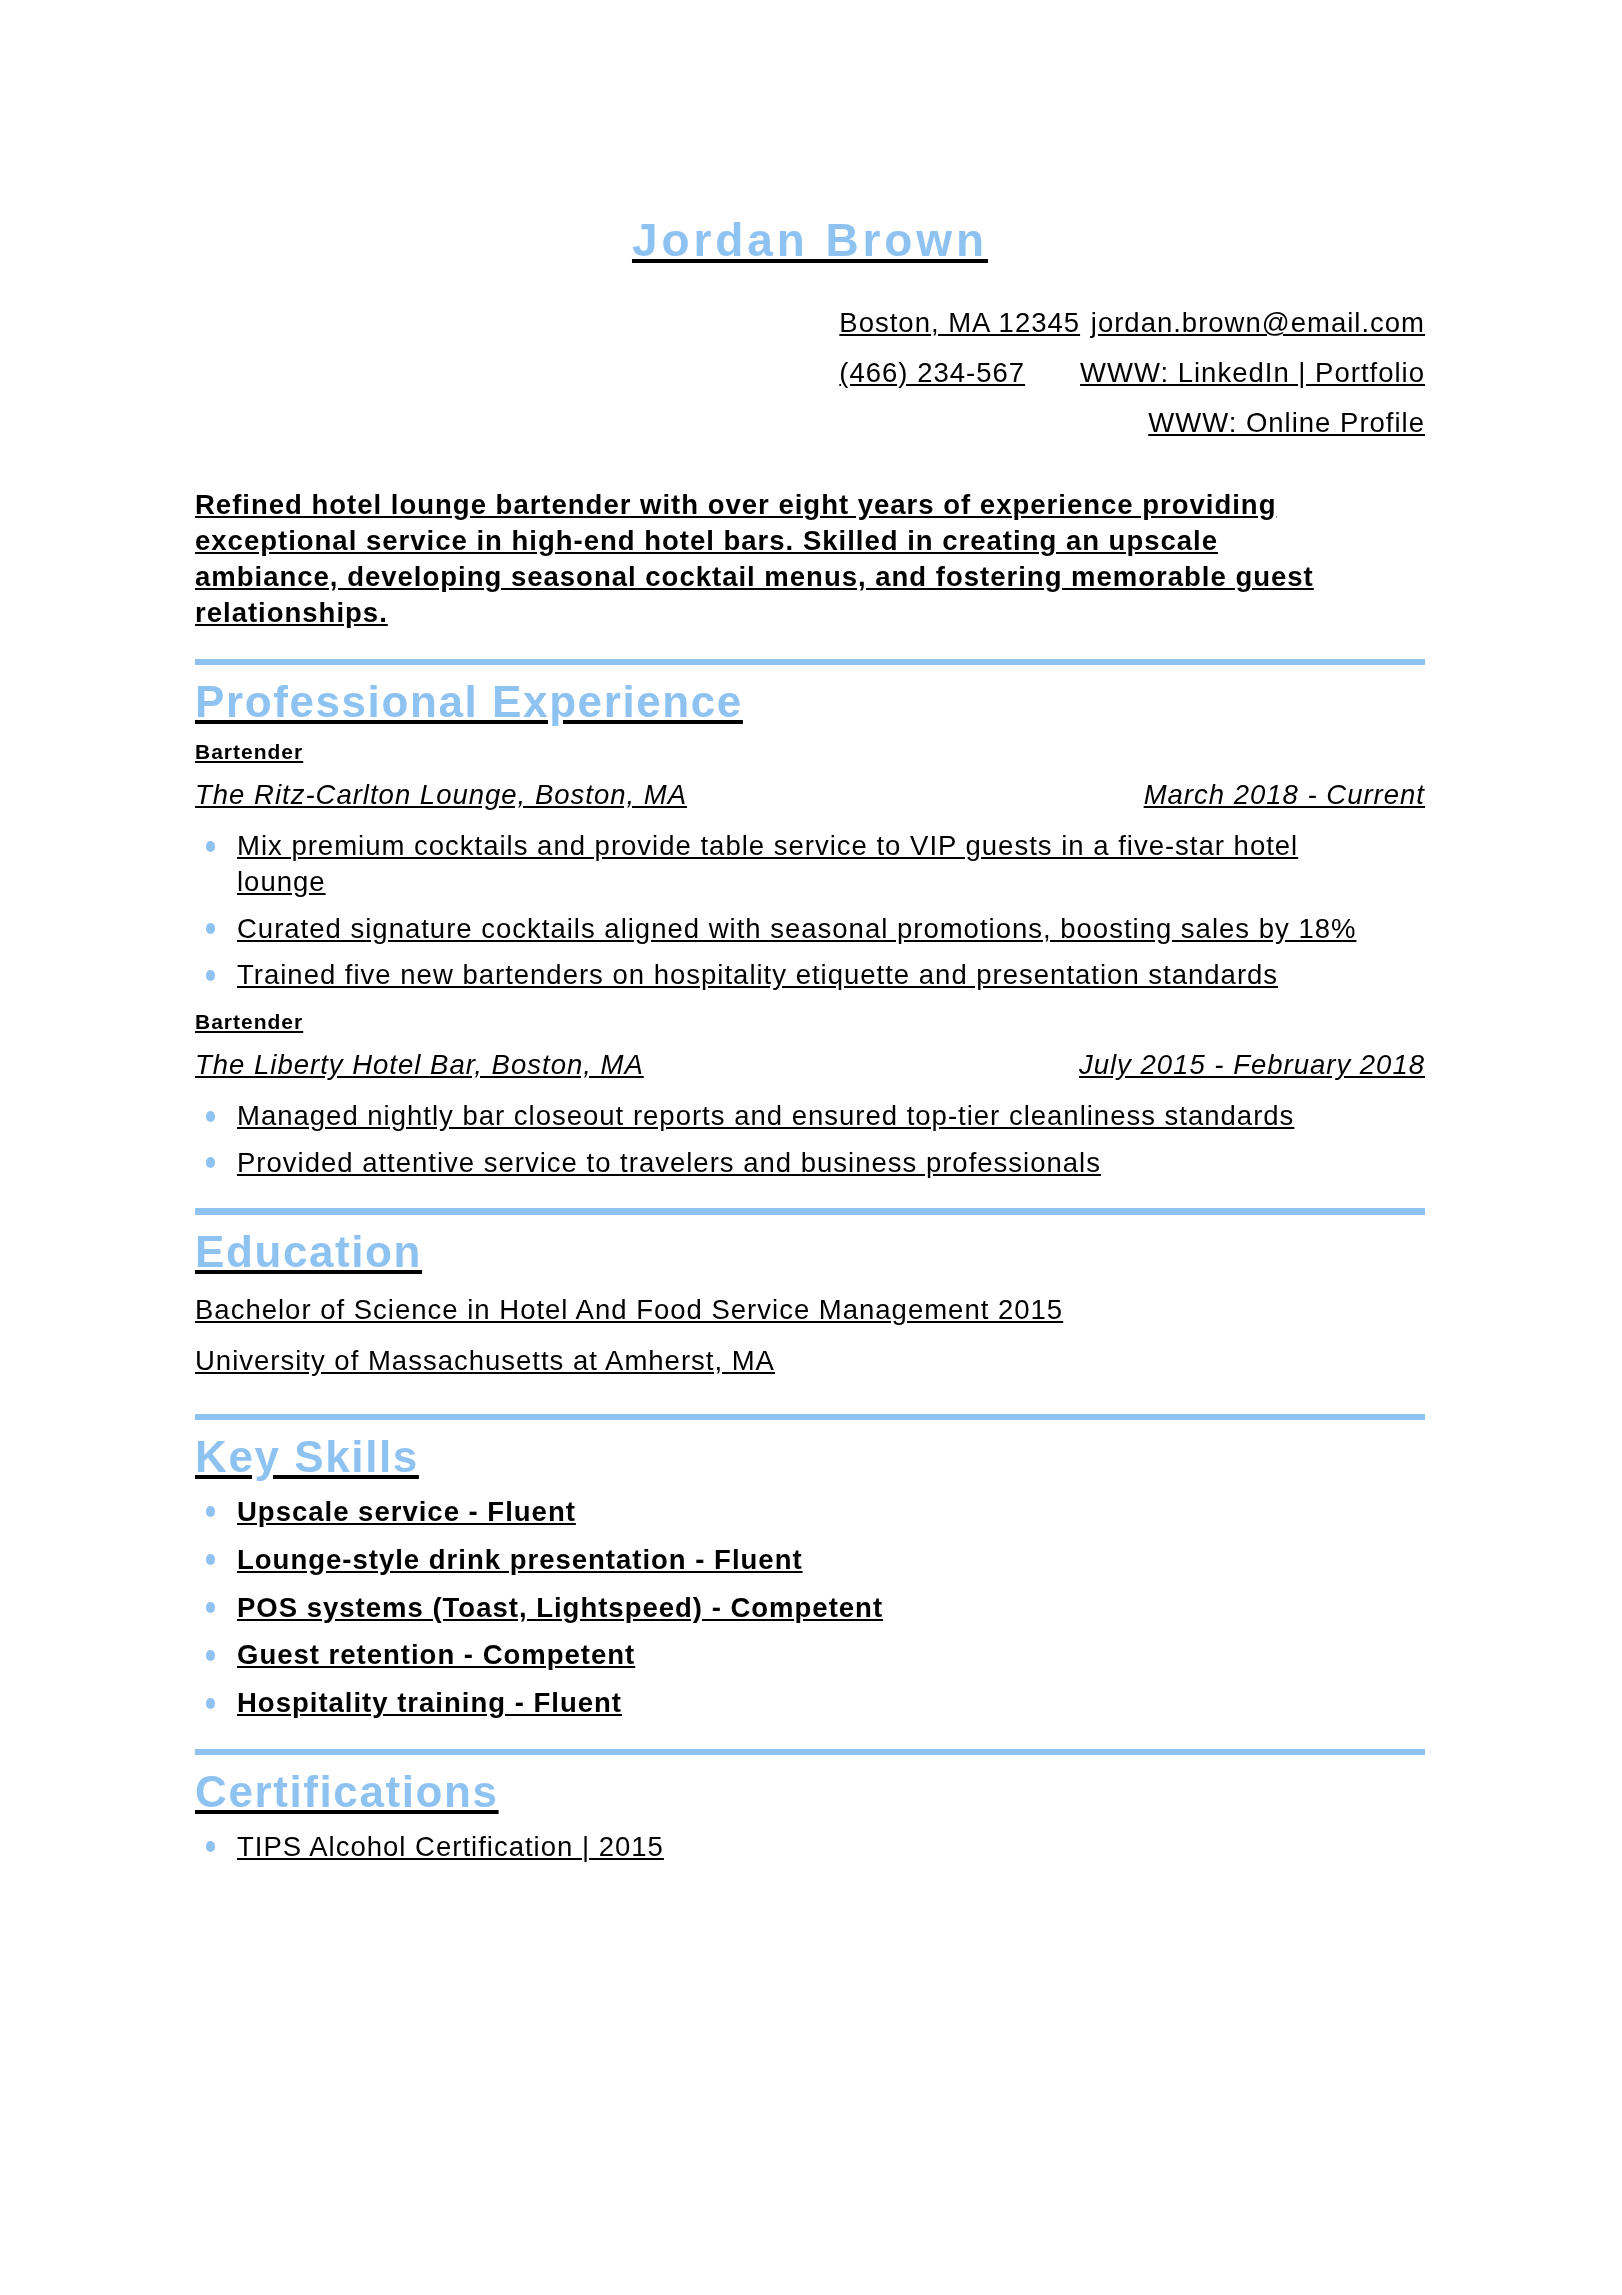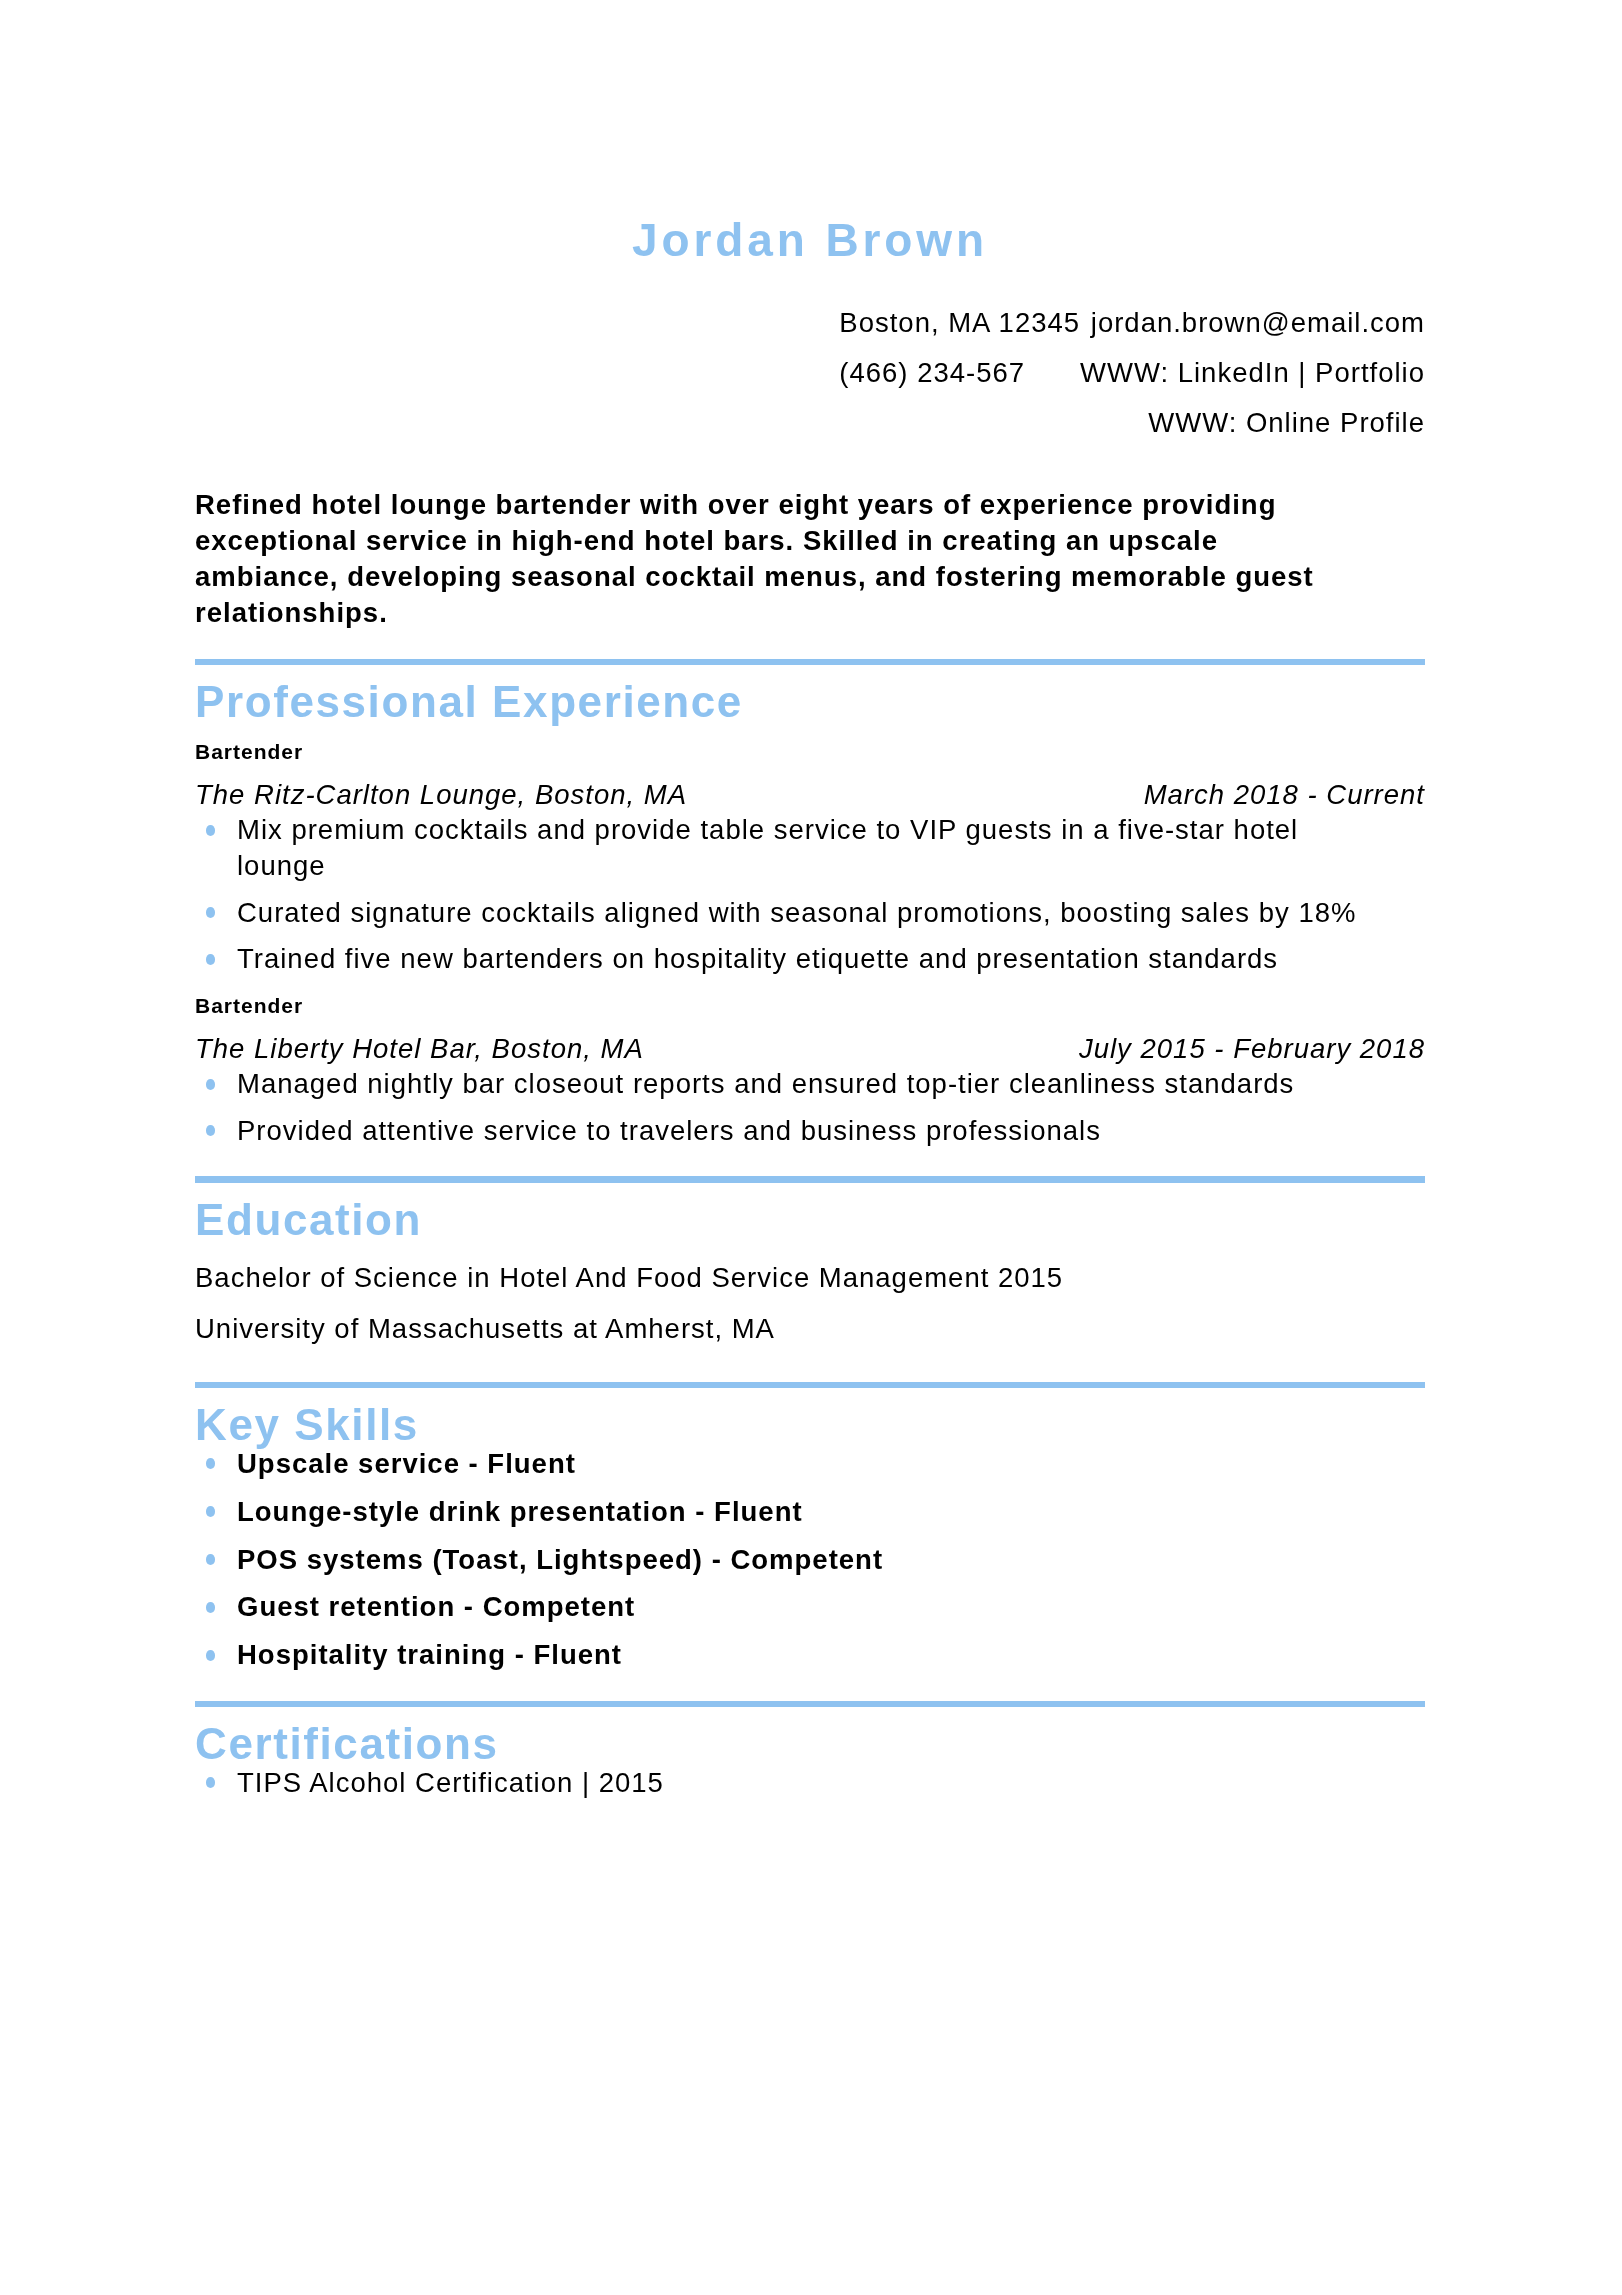--- a/index.html
+++ b/index.html
@@ -1,20 +1,20 @@
 <!DOCTYPE html>
 <html style="--accent: #8ec2f0;font-size:10.5px"><head>
 <meta charset="utf-8">
 <style>
   :root { --accent:#8ec2f0; --ink:#000000; }
   * { margin:0; padding:0; box-sizing:border-box; }
   body { background:#ffffff; font-family:"Liberation Sans","DejaVu Sans",sans-serif; color:var(--ink); }
   .page {
     width:1622px; height:2295px; background:#ffffff;
-    padding:216px 197px 0 195px; overflow:hidden;
+    padding:216px 197px 0 195px; overflow:hidden;text-decoration:underline;
   }
   .name {
     text-align:center; color:var(--accent);
     font-size:46px; font-weight:bold; letter-spacing:3.9px;
     line-height:1.05;
   }
   .contact-row {
     display:flex; justify-content:flex-end;
     margin-top:34px; font-size:27.5px; letter-spacing:1px;
   }
@@ -34,21 +34,21 @@
     font-size:44px; letter-spacing:1.6px; line-height:42px;
   }
   .job-title {
     margin-top:12px; font-weight:bold; font-size:21px;
     letter-spacing:1px; line-height:34px;
   }
   .job-meta {
     margin-top:9.2px; display:flex; justify-content:space-between;
     font-style:italic; font-size:27.5px; letter-spacing:1px; line-height:34px;
   }
-  .bullets { margin-top:0; }
+  .bullets { margin-top:16px; }
   .bullet-item {
     position:relative; padding-left:42px; font-size:27.5px;
     letter-spacing:1px; line-height:36px; margin-bottom:10.5px;
     max-width:1197px;
   }
   .bullet-item .dot {
     position:absolute; left:10.5px; top:12.4px; width:9.8px; height:11px;
     border-radius:50%; background:var(--accent);
   }
   .bullet-item.bold { font-weight:bold; }

